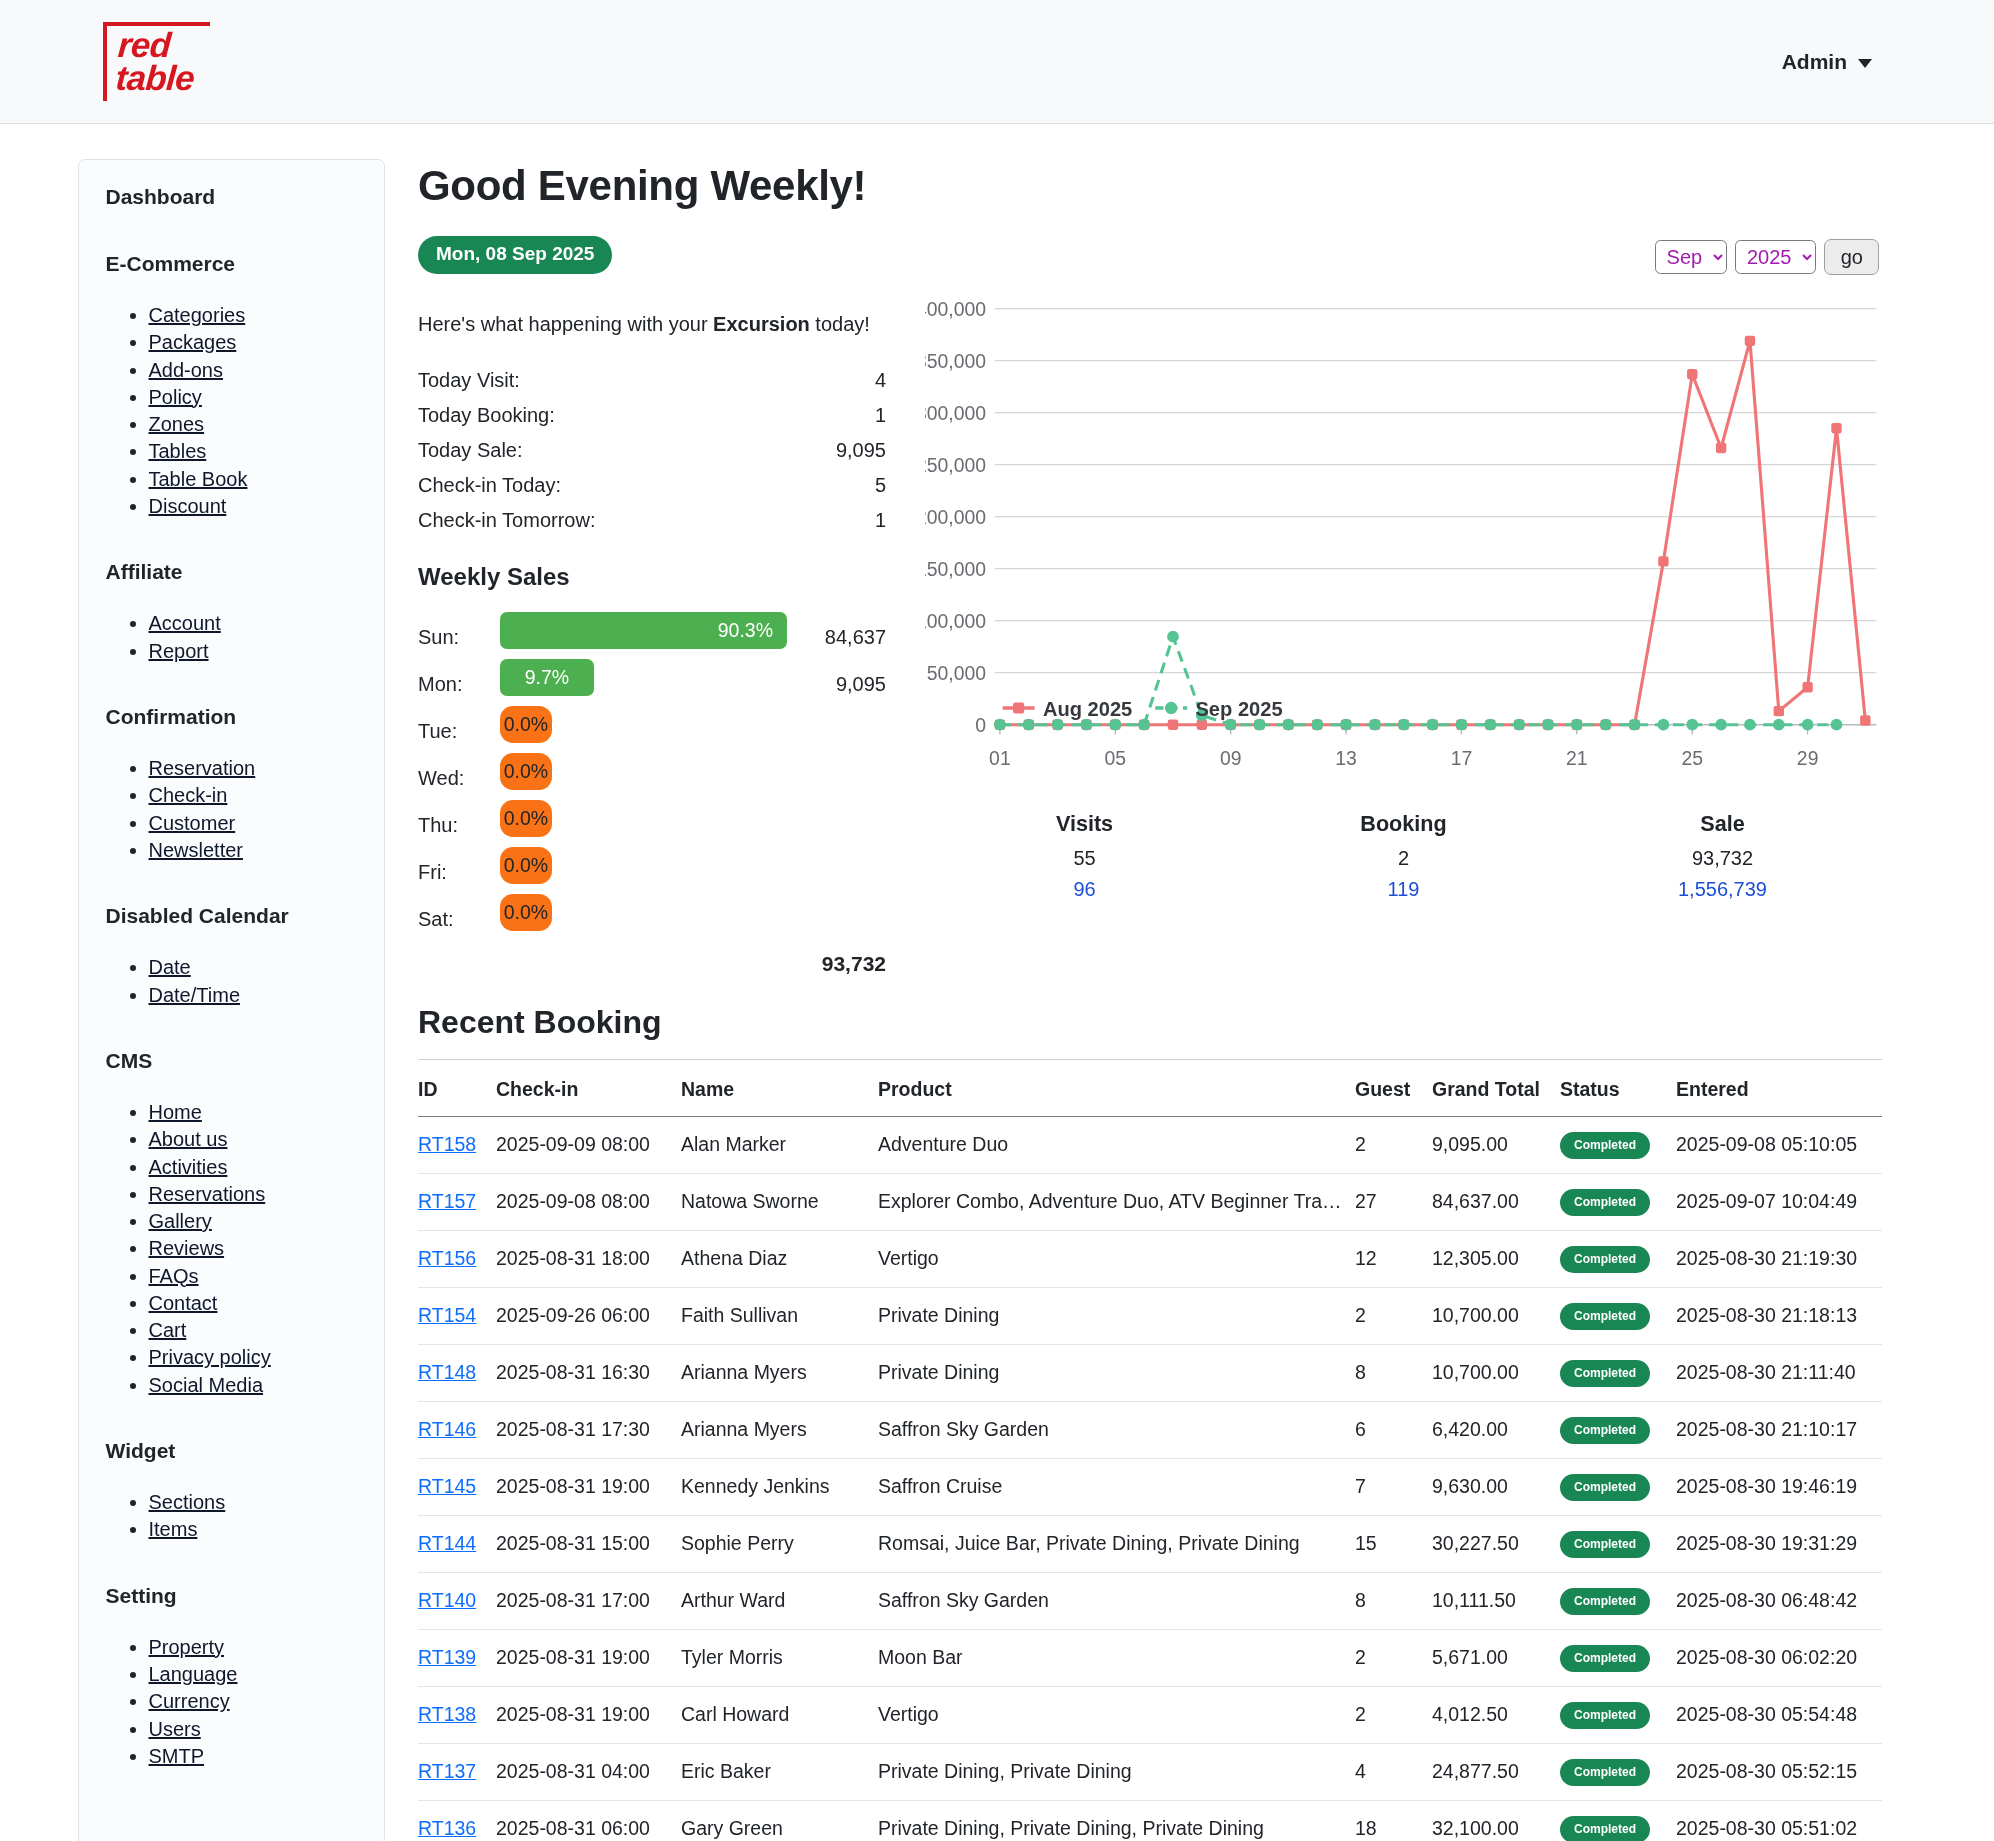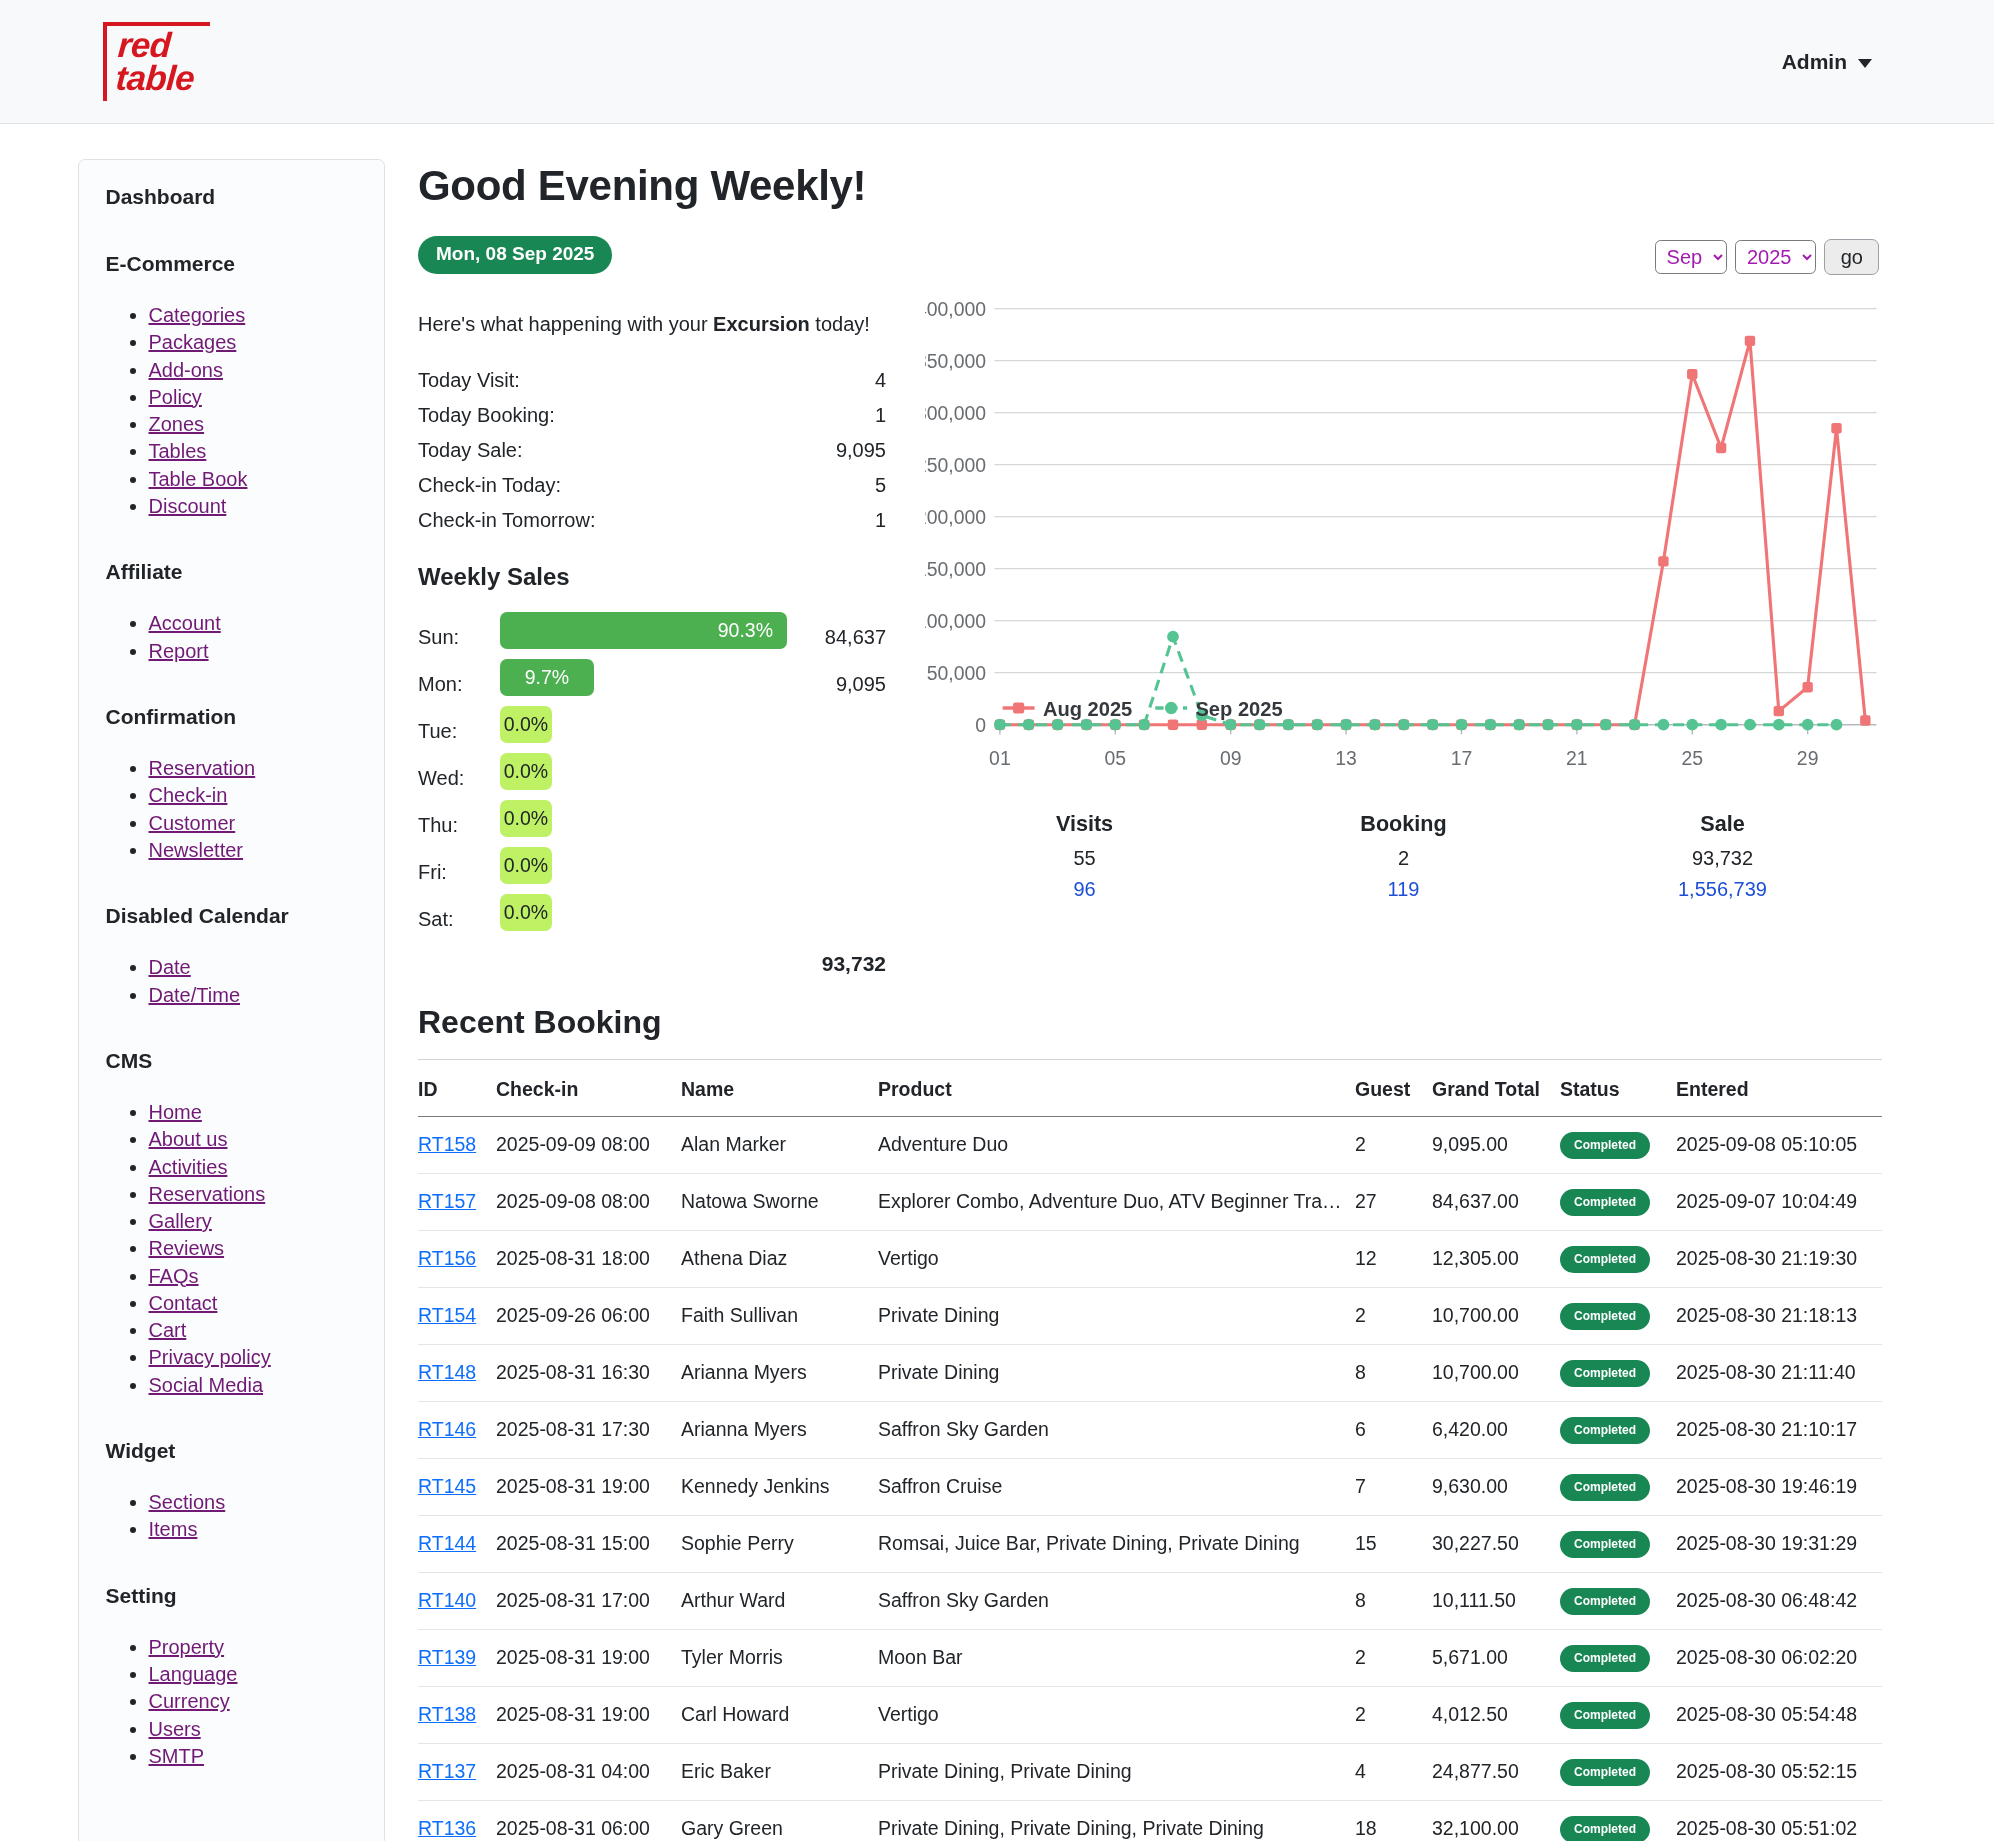--- a/index.html
+++ b/index.html
@@ -33,21 +33,21 @@
 
   
   .sidebar {
     flex:0 0 307px; border:1.4px solid #dee2e6; border-radius:7px; background:#fbfcfd;
     padding:25px 14px 56px 26.5px; height:1687px;
   }
   .side-title { font-weight:700; font-size:21px; }
   .side-header { font-weight:700; font-size:21px; margin-top:43px; }
   .sidebar ul { margin:28px 0 0 0; padding-left:43px; line-height:1.12; }
   .sidebar li { margin-bottom:4.9px; }
-  .sidebar a { color:#701a75; text-decoration:underline; }
+  .sidebar a { color:#0f172a; text-decoration:underline; }
 
   
   .main { flex:1; min-width:0; }
   .page-title { font-size:42px; font-weight:600; margin:2.8px 0 26.5px; letter-spacing:-0.3px; }
   .date-badge {
     display:inline-block; background:#198754; color:#fff; font-weight:700; font-size:19px;
     padding:7px 18px 8.4px; border-radius:19.5px;
   }
   .content-row { display:flex; }
   .left-col { flex:0 0 468px; }
@@ -59,21 +59,21 @@
   .weekly-heading { font-size:24px; font-weight:700; margin:31px 0 21px; }
   .bar-row { display:flex; align-items:flex-end; margin-bottom:10px; }
   .bar-label { flex:0 0 82px; }
   .bar-zone { flex:0 0 321px; }
   .bar {
     height:37px; border-radius:7px; font-size:19.5px;
     display:flex; align-items:center; justify-content:center;
   }
   .bar.green { background:#4caf50; color:#fff; }
   .bar.green.wide { justify-content:flex-end; padding-right:14px; }
-  .bar.zero { background:#bef264; color:#212529; }
+  .bar.zero { background:#f97316; color:#212529;border-radius:13px; }
   .bar-value { flex:1; text-align:right; }
   .weekly-total { text-align:right; font-weight:700; font-size:21px; margin-top:21px; }
 
   
   .chart-controls { position:absolute; top:2.8px; right:2.8px; display:flex; gap:8.4px; align-items:center; z-index:2; }
   .chart-controls select {
     font-family:inherit; font-size:20px; padding:4.2px 7px;
     border:1.4px solid #767b80; border-radius:5.6px; background:#fff; color:#a21caf;
   }
   .go-button {

